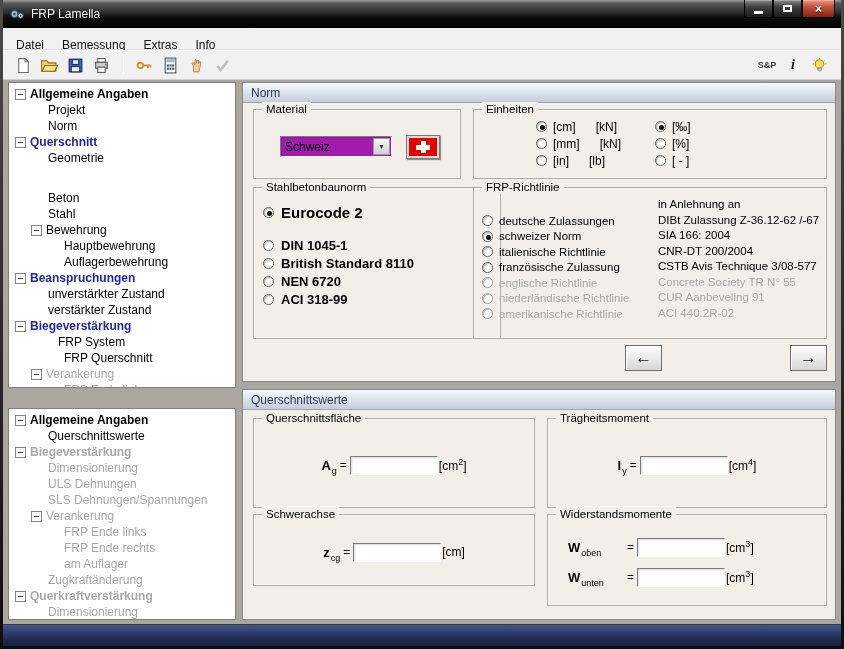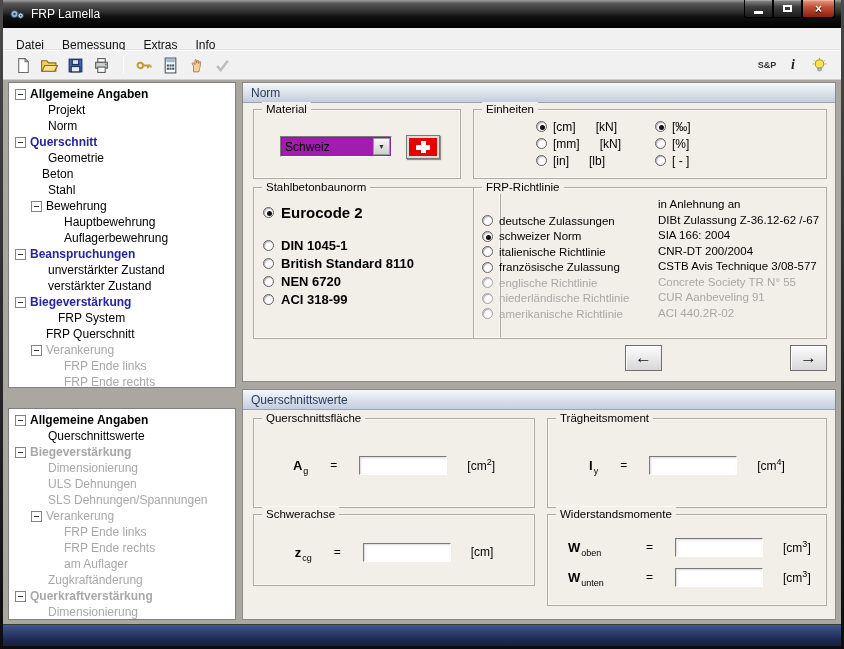--- a/index.html
+++ b/index.html
@@ -89,21 +89,21 @@
   .nav-btn.prev{left:382px;}
   .nav-btn.next{right:8px;}
   
   .qs-g0{left:10px;top:8px;width:282px;height:90px;}
   .qs-g1{left:304px;top:8px;right:8px;height:90px;}
   .qs-g2{left:10px;top:104px;width:282px;height:72px;}
   .qs-g3{left:304px;top:104px;right:8px;height:92px;}
   .qs-rows{position:absolute;left:6px;right:6px;top:10px;bottom:6px;display:flex;flex-direction:column;justify-content:center;gap:11px;align-items:center;}
   .qs-g3 .qs-rows{align-items:flex-start;padding-left:14px;}
   .qs-g3 .fsym{width:56px;}
-  .field-row{display:flex;align-items:center;gap:20px;}
+  .field-row{display:flex;align-items:center;gap:1px;}
   .fsym{font-weight:bold;font-size:13px;color:#000;}
   .fsub{font-size:9px;position:relative;top:4px;margin-left:1px;font-weight:normal;}
   .feq{font-size:12px;margin:0 2px;}
   .finput{width:88px;height:19px;background:#fff;border:1px solid #7b7b7b;border-bottom-color:#fff;border-right-color:#fff;box-shadow:inset 1px 1px 2px rgba(0,0,0,.15);}
   .funit{font-size:12px;color:#000;white-space:nowrap;}
   .fsup{font-size:9px;}
   
   .statusbar{height:22px;flex:0 0 auto;border-top:1px solid #3a3a3a;background:linear-gradient(var(--status-top,#42568c),var(--status-bottom,#1c2a50) 70%,#162240);}
 </style>
 </head>
@@ -232,21 +232,21 @@
               <span class="tree-label">Norm</span>
             </div>
             <div class="tree-row" style="padding-left: 6px;">
               <span class="expander"></span>
               <span class="tree-label bold-blue">Querschnitt</span>
             </div>
             <div class="tree-row" style="padding-left: 22px;">
               <span class="expander-spacer"></span>
               <span class="tree-label">Geometrie</span>
             </div>
-            <div class="tree-row" style="padding-left: 16px;">
+            <div class="tree-row" style="padding-left: 22px; margin-top: 24px;">
               <span class="expander-spacer"></span>
               <span class="tree-label">Beton</span>
             </div>
             <div class="tree-row" style="padding-left: 22px;">
               <span class="expander-spacer"></span>
               <span class="tree-label">Stahl</span>
             </div>
             <div class="tree-row" style="padding-left: 22px;">
               <span class="expander"></span>
               <span class="tree-label">Bewehrung</span>
@@ -272,21 +272,21 @@
               <span class="tree-label">verstärkter Zustand</span>
             </div>
             <div class="tree-row" style="padding-left: 6px;">
               <span class="expander"></span>
               <span class="tree-label bold-blue">Biegeverstärkung</span>
             </div>
             <div class="tree-row" style="padding-left: 32px;">
               <span class="expander-spacer"></span>
               <span class="tree-label">FRP System</span>
             </div>
-            <div class="tree-row" style="padding-left: 20px;">
+            <div class="tree-row" style="padding-left: 38px;">
               <span class="expander-spacer"></span>
               <span class="tree-label">FRP Querschnitt</span>
             </div>
             <div class="tree-row" style="padding-left: 22px;">
               <span class="expander"></span>
               <span class="tree-label disabled">Verankerung</span>
             </div>
             <div class="tree-row" style="padding-left: 38px;">
               <span class="expander-spacer"></span>
               <span class="tree-label disabled">FRP Ende links</span>

